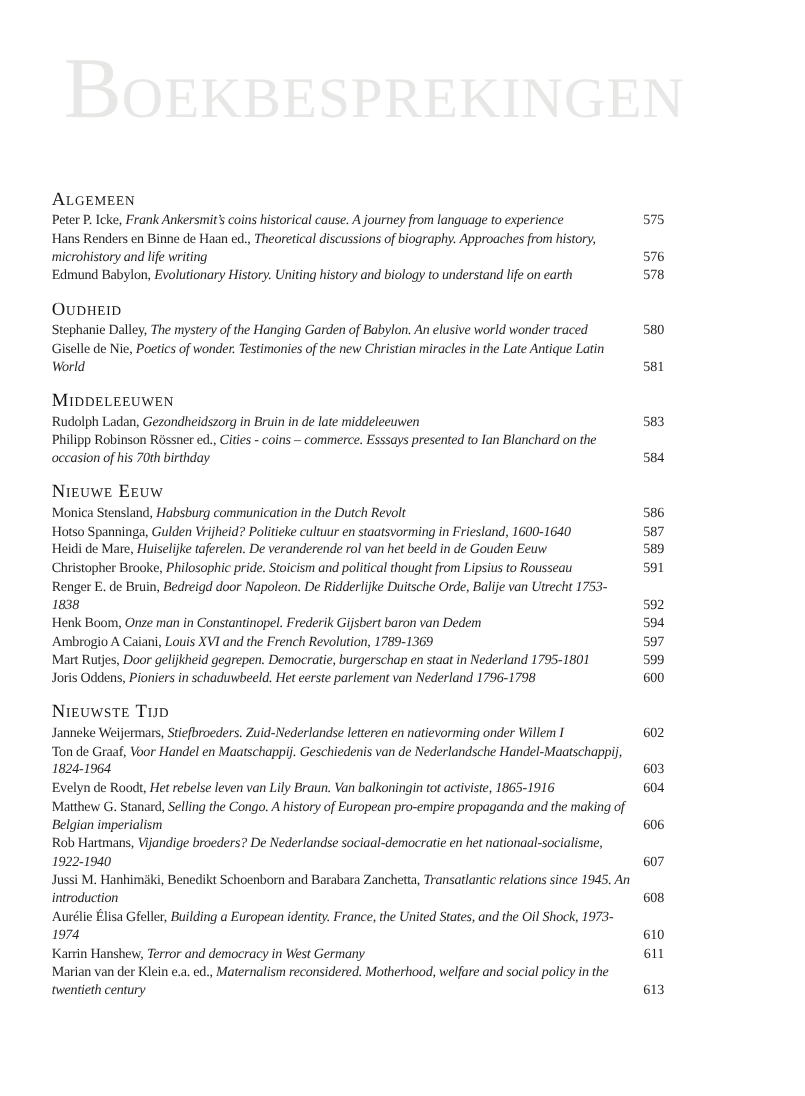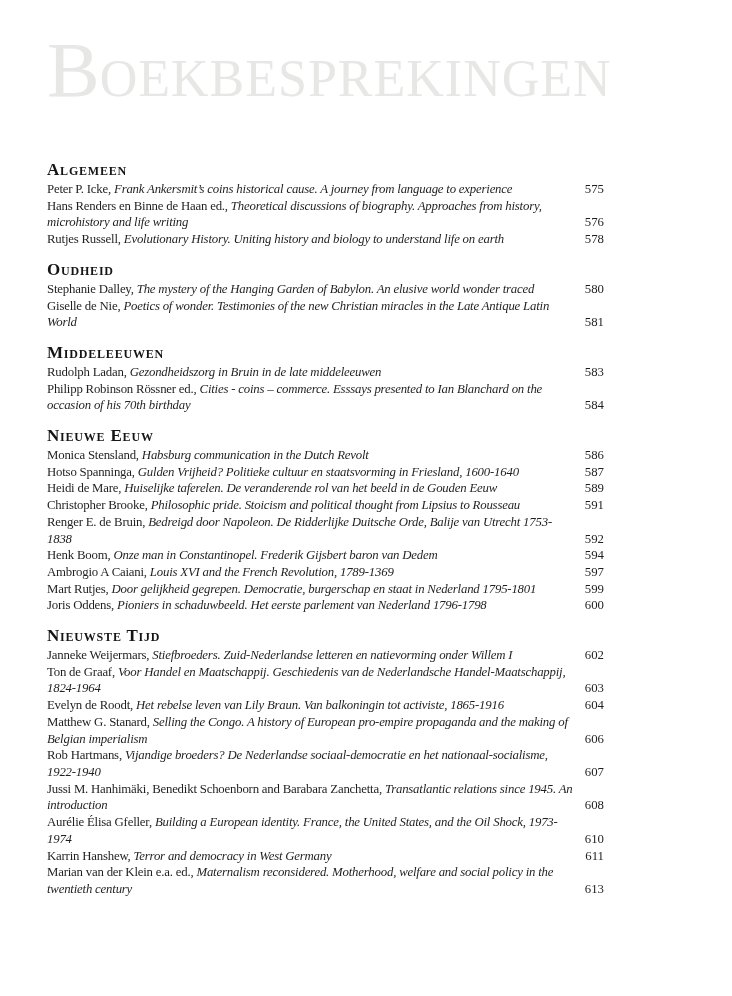--- a/index.html
+++ b/index.html
@@ -11,39 +11,39 @@
   body{
     width:732px; height:996px;
     background:#ffffff;
     color:var(--text-color);
     font-family:"Liberation Serif","DejaVu Serif",serif;
     overflow:hidden;
   }
   .page{ padding:30px 128px 0 47px; }
 
   .page-title{
-    margin:0;
+    margin:11px;
     font-weight:400;
     height:79px;
     line-height:79px;
     white-space:nowrap;
     color:var(--title-color);
   }
   .page-title .dropcap{ font-size:79px; }
   .page-title .title-rest{ font-size:52px; letter-spacing:1px; text-transform:uppercase; }
 
   .toc{ margin-top:52px; }
   .toc-section{ margin-top:13px; }
   .toc-section:first-child{ margin-top:0; }
 
   .section-heading{
     margin:0 0 3px 0;
     font-size:17px;
     line-height:17px;
-    font-weight:700;
+    font-weight:400;
     font-variant:small-caps;
     letter-spacing:0.8px;
     color:#151515;
   }
 
   .entry{
     display:flex;
     font-size:12.8px;
     line-height:16.7px;
     letter-spacing:-0.2px;
@@ -73,21 +73,21 @@
     <span class="entry-text"><span class="entry-author">Peter P. Icke, </span><span class="entry-title">Frank Ankersmit’s coins historical cause. A journey from language to experience</span></span>
     <span class="page-num">575</span>
   </div>
 
   <div class="entry">
     <span class="entry-text"><span class="entry-author">Hans Renders en Binne de Haan ed., </span><span class="entry-title">Theoretical discussions of biography. Approaches from history, microhistory and life writing</span></span>
     <span class="page-num">576</span>
   </div>
 
   <div class="entry">
-    <span class="entry-text"><span class="entry-author">Rutjes Russell, </span><span class="entry-title">Evolutionary History. Uniting history and biology to understand life on earth</span></span>
+    <span class="entry-text"><span class="entry-author">Edmund Babylon, </span><span class="entry-title">Evolutionary History. Uniting history and biology to understand life on earth</span></span>
     <span class="page-num">578</span>
   </div>
 </div>
   </section>
 
   <section class="toc-section">
     <h2 class="section-heading">Oudheid</h2>
     <div class="entries">
   <div class="entry">
     <span class="entry-text"><span class="entry-author">Stephanie Dalley, </span><span class="entry-title">The mystery of the Hanging Garden of Babylon. An elusive world wonder traced</span></span>

